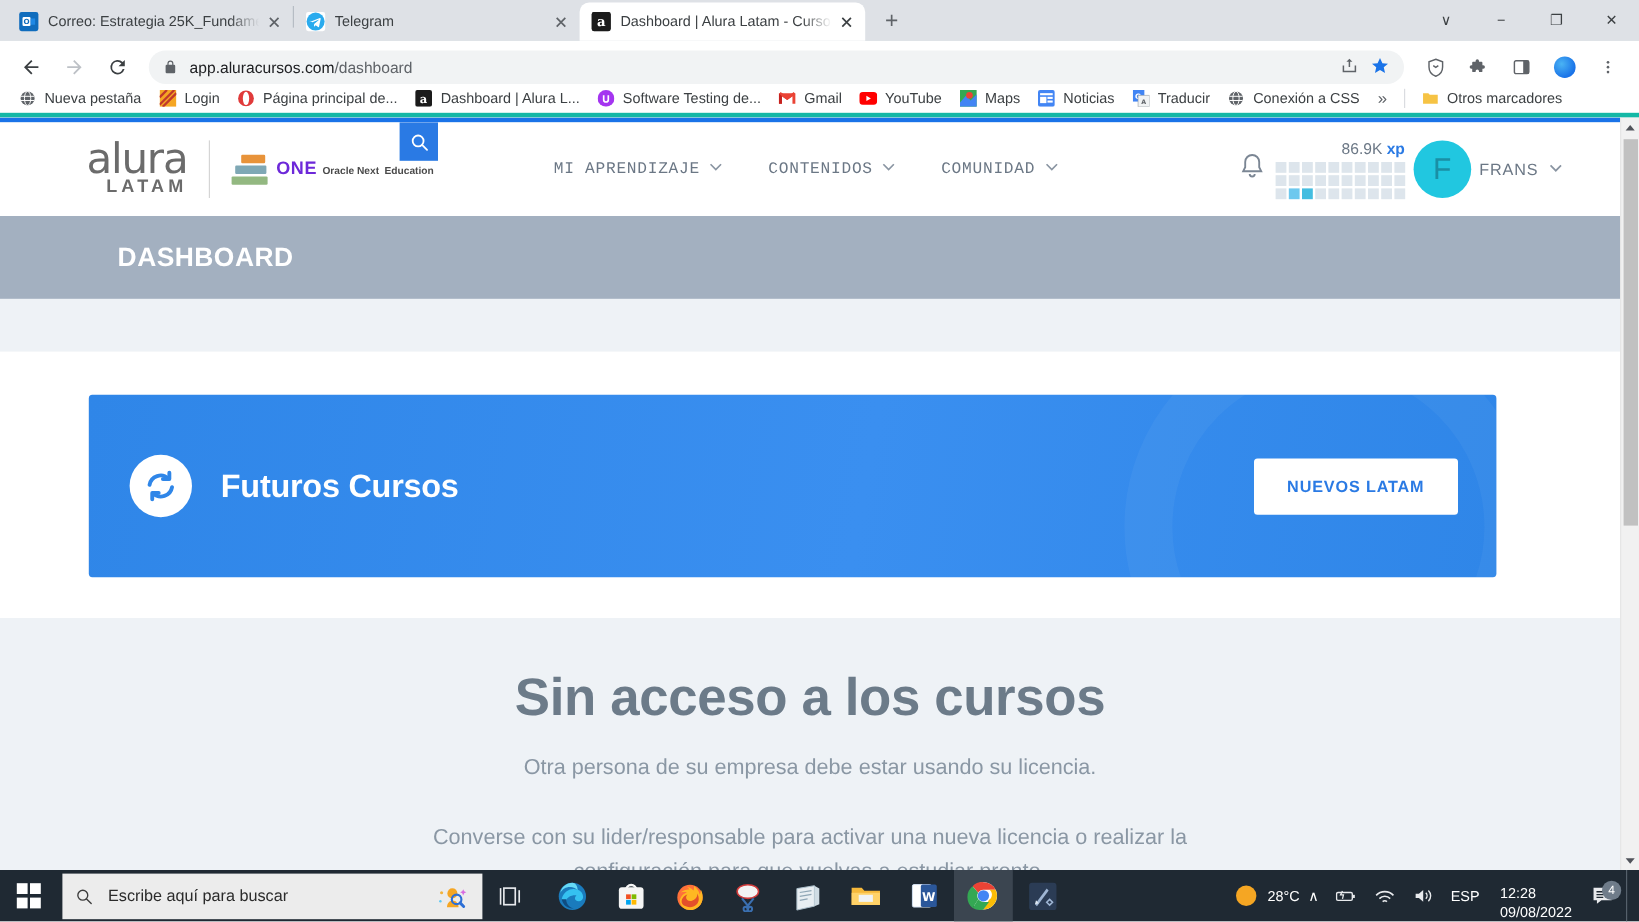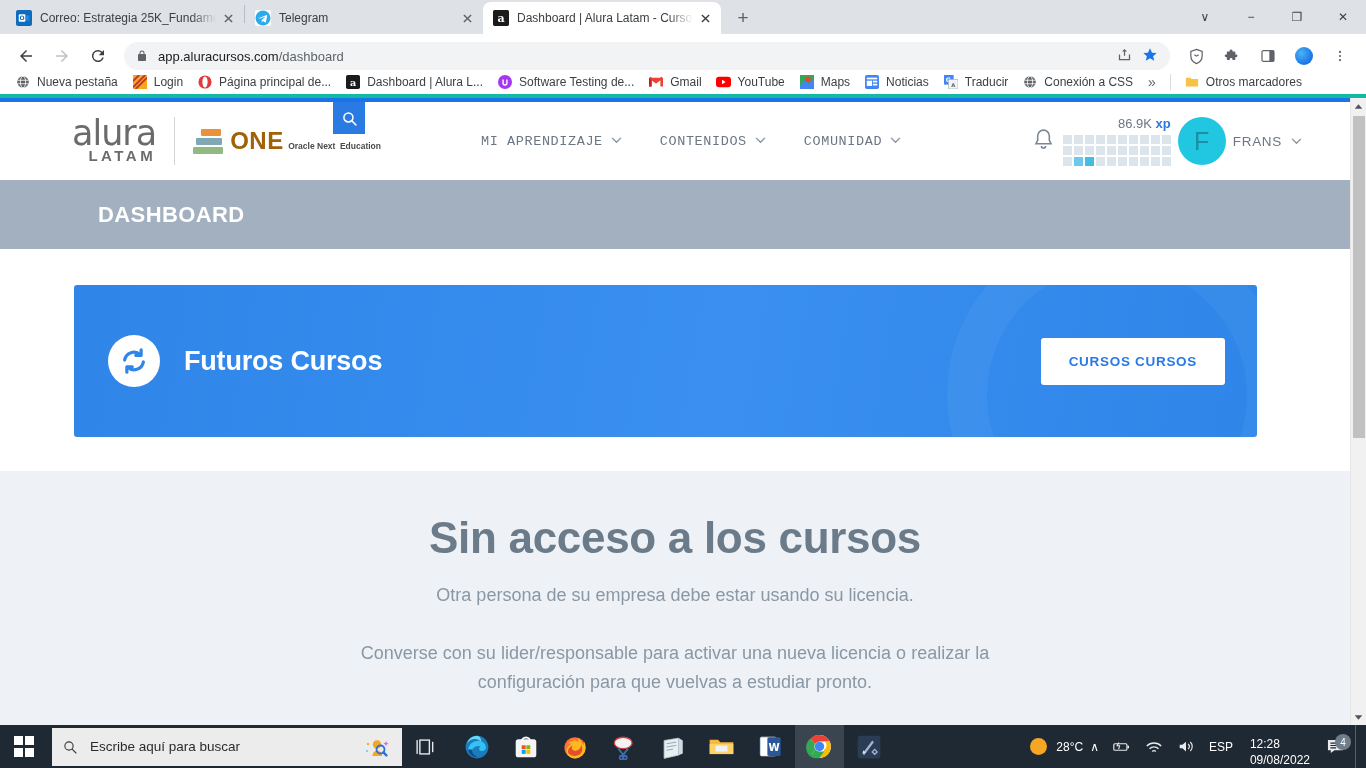--- a/index.html
+++ b/index.html
@@ -128,21 +128,21 @@
     font-size: 15px; color: #6b6b6b; letter-spacing: 3.5px;
     text-align: right; font-weight: 700; margin-top: -2px;
   }
   .logo-sep { width: 1px; height: 48px; background: #d5d5d5; margin: 0 18px; }
   .one-logo { display: flex; align-items: center; }
   .one-bars { display: flex; flex-direction: column; gap: 2px; margin-right: 7px; }
   .one-bars i { display: block; height: 7px; border-radius: 1px; }
   .one-bars i:nth-child(1) { width: 20px; background: #e8933a; margin-left: 8px; }
   .one-bars i:nth-child(2) { width: 26px; background: #7fa8b5; margin-left: 3px; }
   .one-bars i:nth-child(3) { width: 30px; background: #93b881; }
-  .one-text .one-title { font-size: 24px; font-weight: 700; color: #a16207; letter-spacing: 0.5px; line-height: 1; }
+  .one-text .one-title { font-size: 15px; font-weight: 700; color: #6d28d9; letter-spacing: 0.5px; line-height: 1; }
   .one-text .one-sub { font-size: 8.5px; color: #4a4a4a; line-height: 1.25; margin-top: 2px; font-weight: 600; }
 
   .search-btn {
     position: absolute; left: 333px; top: 0;
     width: 32px; height: 32px; background: #2a7ae4;
     display: flex; align-items: center; justify-content: center;
   }
 
   .main-nav {
     display: flex; align-items: center; gap: 38px;
@@ -171,21 +171,21 @@
   .user-name { font-size: 13.5px; color: #6b7785; letter-spacing: 0.7px; display: flex; align-items: center; gap: 9px; }
 
   
   .dash-band {
     height: 69px; background: #a3b0c0;
     display: flex; align-items: center; padding-left: 98px;
   }
   .dash-band h1 { color: #fff; font-size: 22px; font-weight: 800; letter-spacing: 0.4px; }
 
   
-  .promo-area { background: #ffffff; padding: 36px 2px 34px 0; }
+  .promo-area { background: #ffffff; padding: 36px 12px 34px 0; margin-top: 44px; }
   .promo {
     margin: 0 91px 0 74px; height: 152px; border-radius: 3px;
     background: linear-gradient(100deg, #2f86e8 0%, #3a8ff0 55%, #2f86e8 100%);
     display: flex; align-items: center; padding: 0 32px 0 34px;
     position: relative; overflow: hidden;
   }
   .promo::after {
     content: ""; position: absolute; right: -30px; top: -60px;
     width: 260px; height: 260px; border-radius: 50%;
     border: 40px solid rgba(255,255,255,0.045);
@@ -654,21 +654,21 @@
             <svg width="30" height="30" viewBox="0 0 24 24">
               <path d="M4.5 11.2a7.5 7.5 0 0 1 12.6-4.1" fill="none" stroke="#2f86e8" stroke-width="2.6" stroke-linecap="round"></path>
               <path d="M17.7 3.1v4.3h-4.3" fill="none" stroke="#2f86e8" stroke-width="2.6" stroke-linecap="round" stroke-linejoin="round"></path>
               <path d="M19.5 12.8a7.5 7.5 0 0 1-12.6 4.1" fill="none" stroke="#2f86e8" stroke-width="2.6" stroke-linecap="round"></path>
               <path d="M6.3 20.9v-4.3h4.3" fill="none" stroke="#2f86e8" stroke-width="2.6" stroke-linecap="round" stroke-linejoin="round"></path>
             </svg>
           </div>
           <div class="promo-text">
             <div class="promo-title">Futuros Cursos</div>
           </div>
-          <button class="promo-btn">CURSOS CURSOS</button>
+          <button class="promo-btn">NUEVOS LATAM</button>
         </div>
       </div>
 
       <section class="empty">
         <h2>Sin acceso a los cursos</h2>
         <p class="lead">Otra persona de su empresa debe estar usando su licencia.</p>
         <p class="para">Converse con su lider/responsable para activar una nueva licencia o realizar la configuración para que vuelvas a estudiar pronto.</p>
       </section>
     </div>
 

